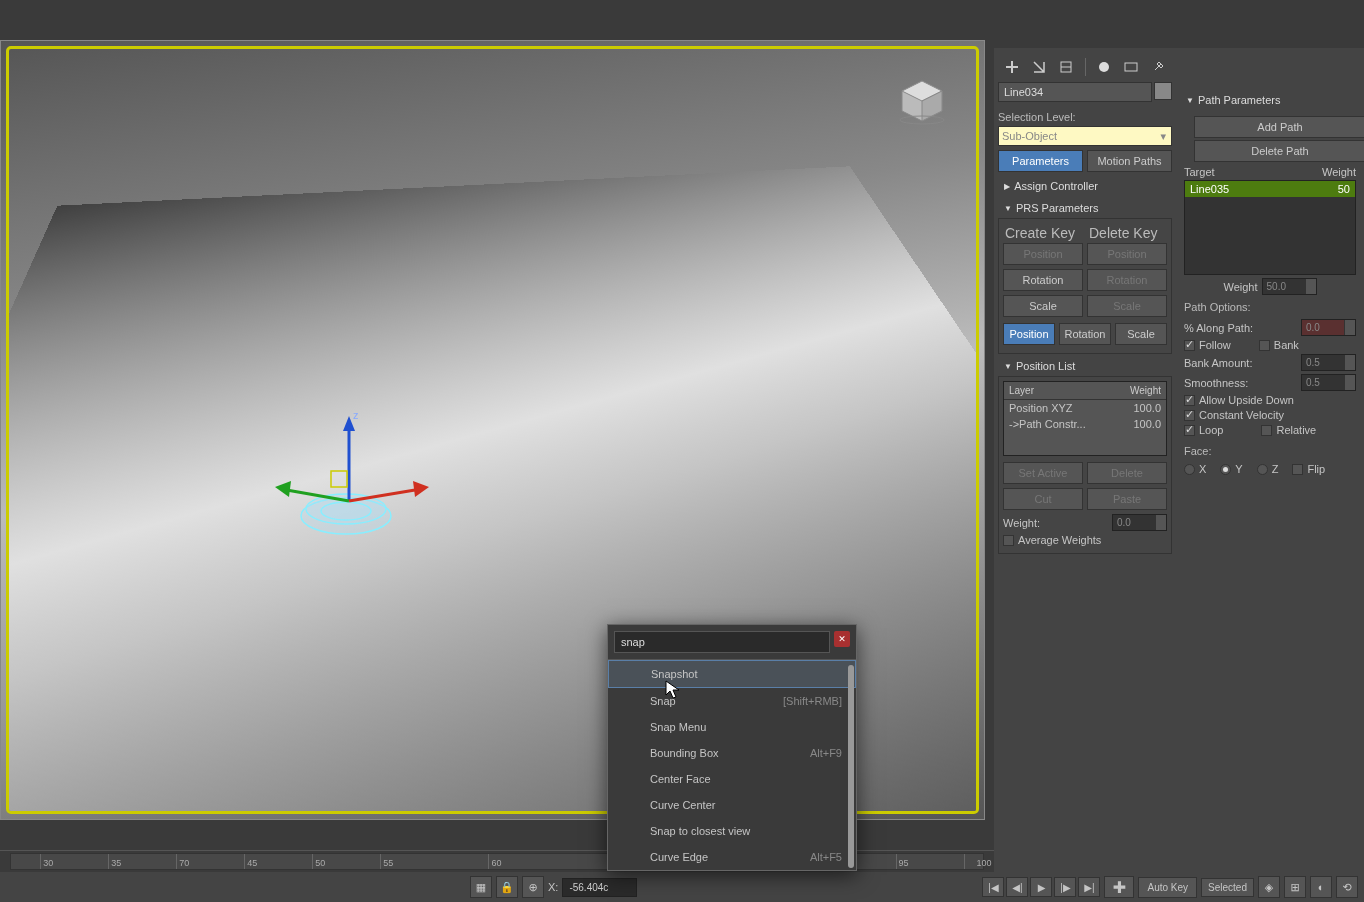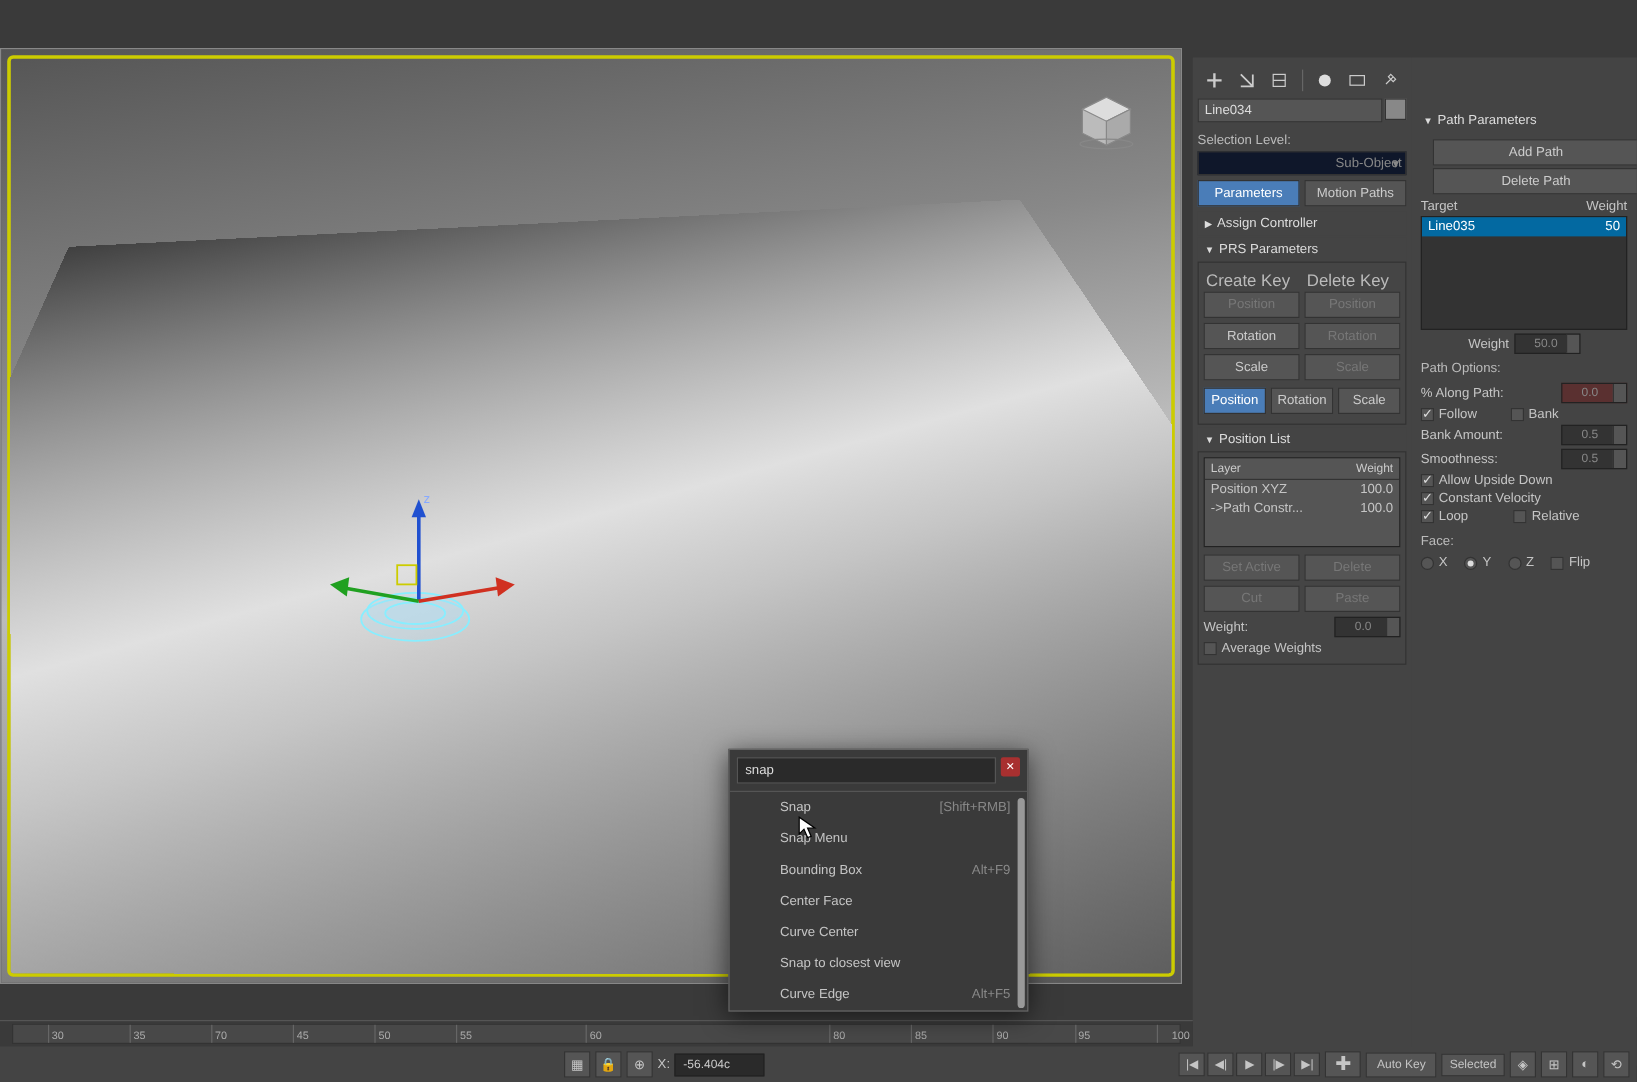--- a/index.html
+++ b/index.html
@@ -18,21 +18,21 @@
 
 .tab-row { display: flex; gap: 6px; padding: 4px; height: 30px; align-items: center; }
 .tab-icon { width: 22px; height: 22px; display: flex; align-items: center; justify-content: center; cursor: pointer; }
 .tab-sep { width: 1px; height: 18px; background: #666; margin: 0 2px; }
 
 .obj-name-row { display: flex; gap: 2px; margin-bottom: 6px; }
 .obj-name { flex: 1; background: #555; border: 1px solid #333; color: #ddd; padding: 3px 5px; }
 .color-swatch { width: 18px; height: 18px; background: #888; border: 1px solid #333; }
 
 .label { color: #bbb; padding: 3px 0; }
-.dropdown { background: #0f172a; border: 1px solid #333; color: #888; padding: 3px; width: 100%; position: relative; text-align: right; }
+.dropdown { background: #fef9c3; border: 1px solid #333; color: #888; padding: 3px; width: 100%; position: relative; }
 .dropdown::after { content: "▾"; position: absolute; right: 5px; color: #888; }
 
 .btn-row { display: flex; gap: 4px; margin: 4px 0; }
 .btn { flex: 1; background: #555; border: 1px solid #333; color: #ccc; padding: 4px; text-align: center; cursor: pointer; font-size: 11px; }
 .btn.active { background: #4a7db8; color: #fff; }
 .btn.disabled { color: #777; }
 .btn-full { width: 100%; background: #555; border: 1px solid #333; color: #ccc; padding: 4px; text-align: center; cursor: pointer; margin: 2px 10px; }
 
 .rollout-header { background: #444; padding: 4px 6px; color: #ddd; font-size: 11px; cursor: pointer; display: flex; align-items: center; gap: 4px; margin-top: 2px; }
 .rollout-header.expanded::before { content: "▼"; font-size: 8px; }
@@ -45,27 +45,27 @@
 
 .list-box { background: #555; border: 1px solid #222; height: 75px; overflow: auto; }
 .list-header { display: flex; background: #555; border-bottom: 1px solid #333; }
 .list-header > div { padding: 3px 5px; font-size: 10px; color: #ccc; }
 .list-row { display: flex; padding: 2px 5px; }
 .lc1 { flex: 1; }
 .lc2 { width: 45px; text-align: right; }
 
 .target-list { background: #333; border: 1px solid #222; height: 95px; margin: 2px 0; }
 .target-row { display: flex; padding: 2px 5px; }
-.target-row.selected { background: #0369a1; color: #fff; }
+.target-row.selected { background: #4d7c0f; color: #fff; }
 .tc1 { flex: 1; }
 .tc2 { width: 40px; text-align: right; }
 
 .spinner-row { display: flex; align-items: center; gap: 4px; margin: 3px 0; }
 .spinner-label { flex: 1; font-size: 11px; }
-.spinner { width: 55px; background: #333; border: 1px solid #222; color: #888; padding: 2px 16px; position: relative; font-size: 10px; }
+.spinner { width: 55px; background: #333; border: 1px solid #222; color: #888; padding: 2px 4px; position: relative; font-size: 10px; }
 .spinner::after { content: ""; position: absolute; right: 0; top: 0; bottom: 0; width: 10px; background: #555; border-left: 1px solid #333; }
 
 .check-row { display: flex; align-items: center; gap: 4px; margin: 3px 0; }
 .check { width: 11px; height: 11px; background: #555; border: 1px solid #333; display: inline-block; position: relative; }
 .check.on::after { content: "✓"; position: absolute; top: -3px; left: 0; font-size: 11px; color: #ddd; }
 .radio { width: 11px; height: 11px; border-radius: 50%; background: #555; border: 1px solid #333; display: inline-block; position: relative; }
 .radio.on::after { content: ""; position: absolute; inset: 2px; background: #ddd; border-radius: 50%; }
 
 .search-popup { position: absolute; left: 607px; top: 624px; width: 250px; background: #3a3a3a; border: 1px solid #666; box-shadow: 0 4px 20px rgba(0,0,0,0.6); z-index: 100; }
 .search-input-row { display: flex; padding: 6px; gap: 4px; border-bottom: 1px solid #555; }
@@ -313,20 +313,24 @@
     </div>
   </div>
 </div>
 
 <div class="search-popup">
   <div class="search-input-row">
     <input class="search-input" value="snap" style="">
     <div class="search-close">✕</div>
   </div>
   <div class="search-results" id="search-results">
+      <div class="search-item highlighted">
+        <span class="sl">Snapshot</span>
+        <span class="ss"></span>
+      </div>
       <div class="search-item">
         <span class="sl">Snap</span>
         <span class="ss">[Shift+RMB]</span>
       </div>
       <div class="search-item">
         <span class="sl">Snap Menu</span>
         <span class="ss"></span>
       </div>
       <div class="search-item">
         <span class="sl">Bounding Box</span>

